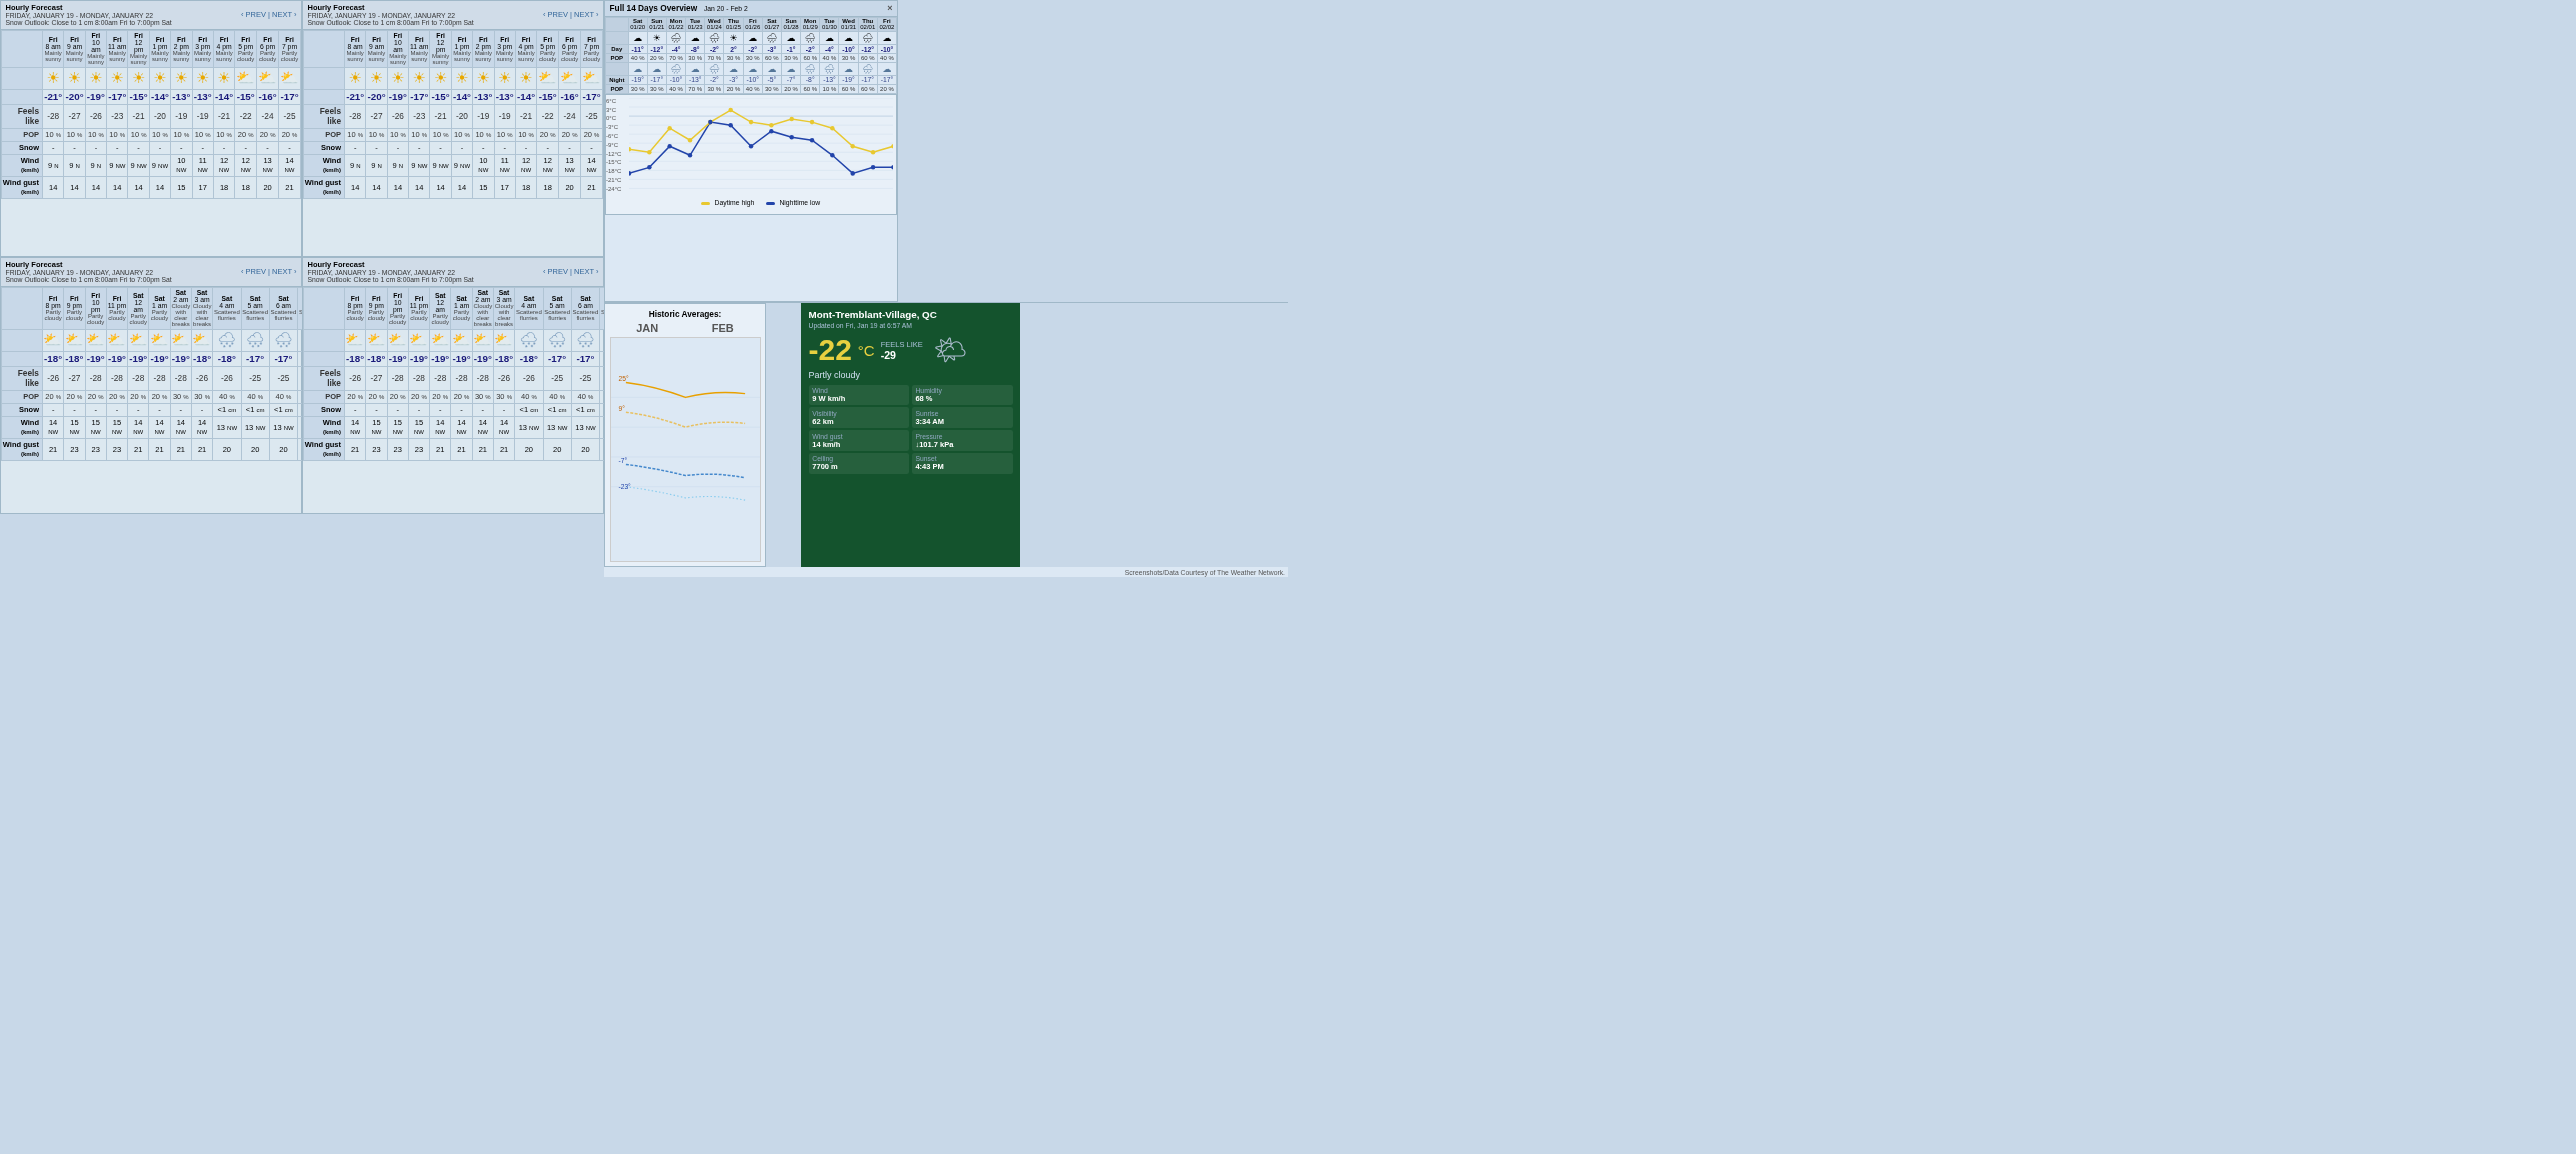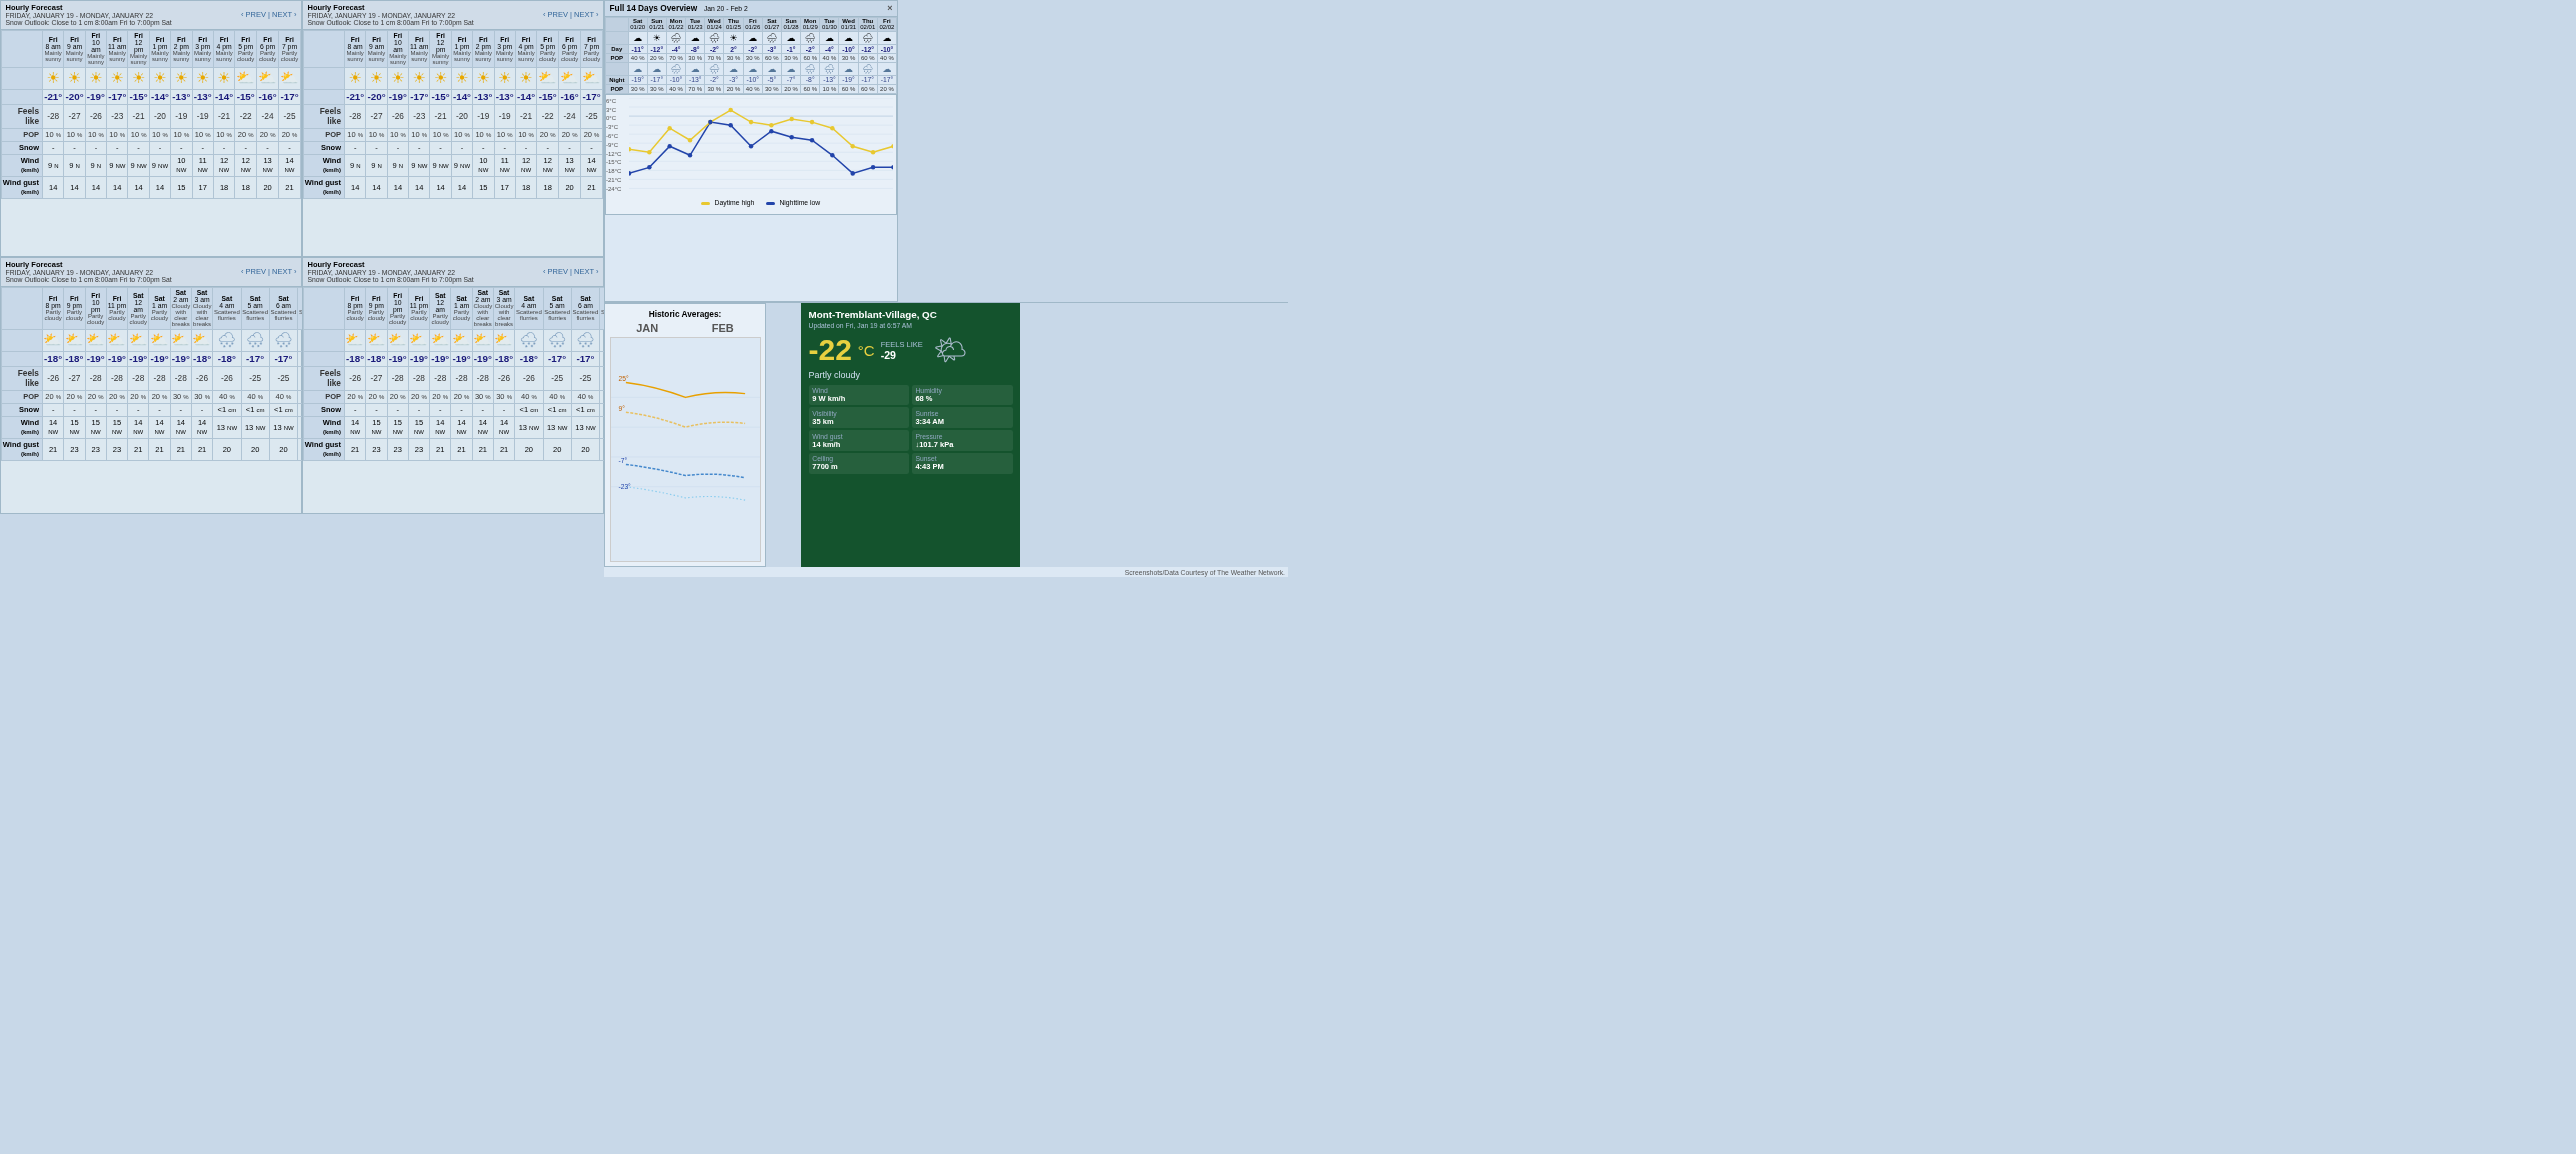--- a/index.html
+++ b/index.html
@@ -1499,21 +1499,21 @@
           <div class="detail-item">
             <div class="detail-label">Wind</div>
             <div class="detail-value">9 W km/h</div>
           </div>
           <div class="detail-item">
             <div class="detail-label">Humidity</div>
             <div class="detail-value">68 %</div>
           </div>
           <div class="detail-item">
             <div class="detail-label">Visibility</div>
-            <div class="detail-value">35 km</div>
+            <div class="detail-value">62 km</div>
           </div>
           <div class="detail-item">
             <div class="detail-label">Sunrise</div>
             <div class="detail-value">3:34 AM</div>
           </div>
           <div class="detail-item">
             <div class="detail-label">Wind gust</div>
             <div class="detail-value">14 km/h</div>
           </div>
           <div class="detail-item">

